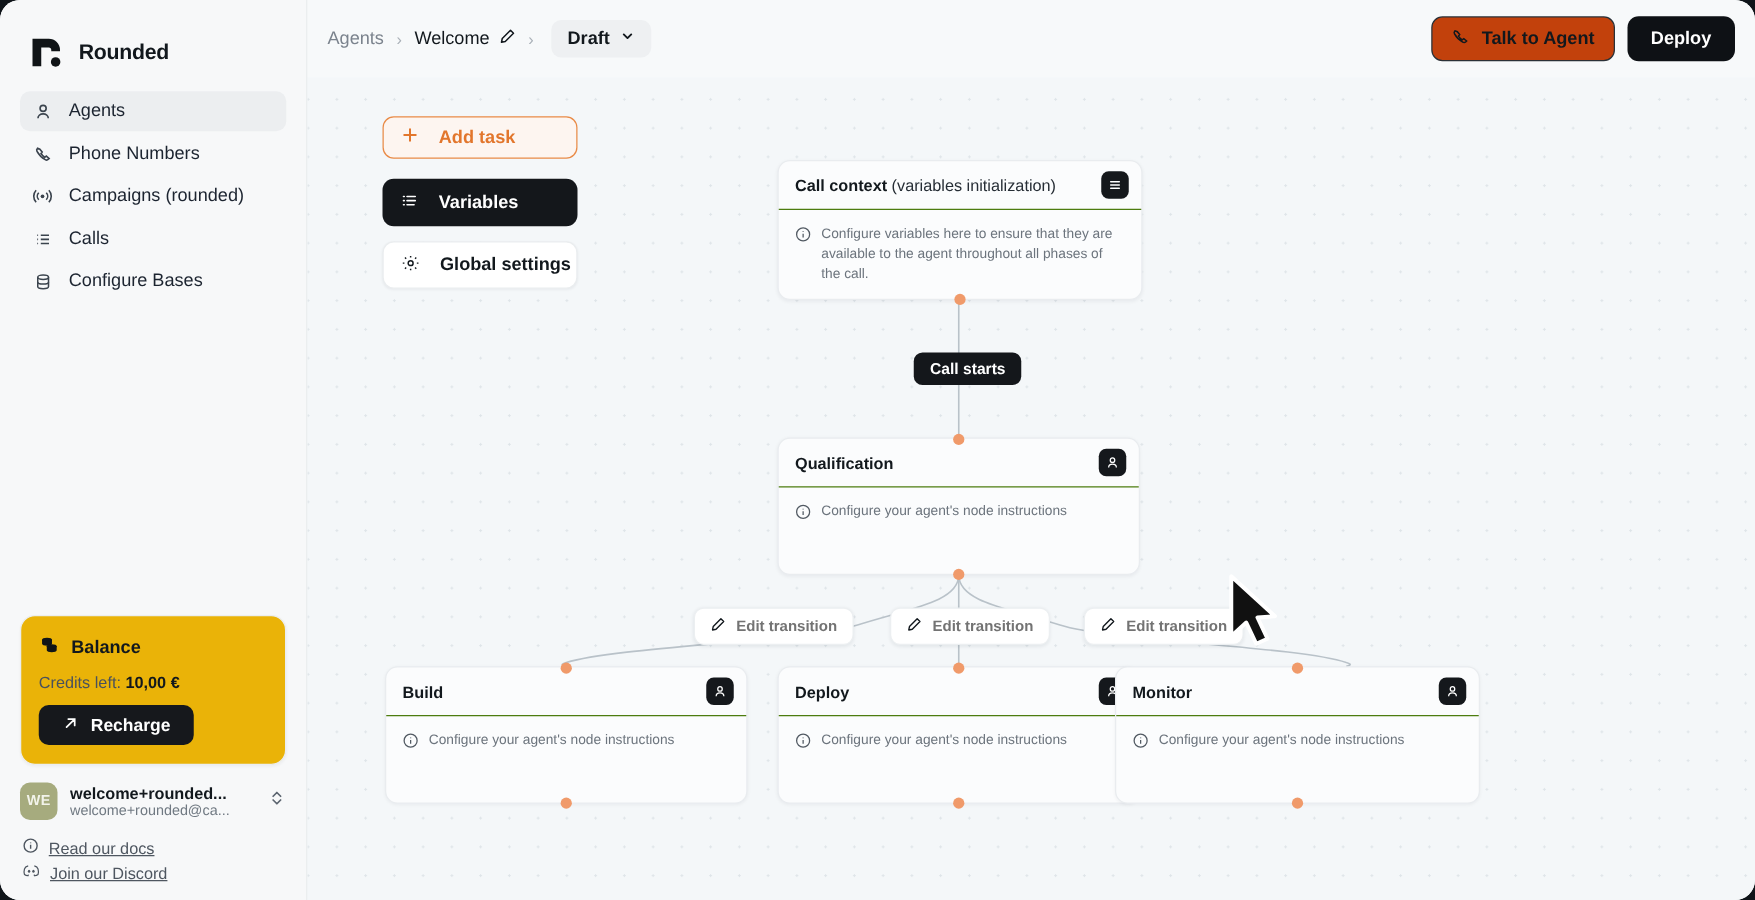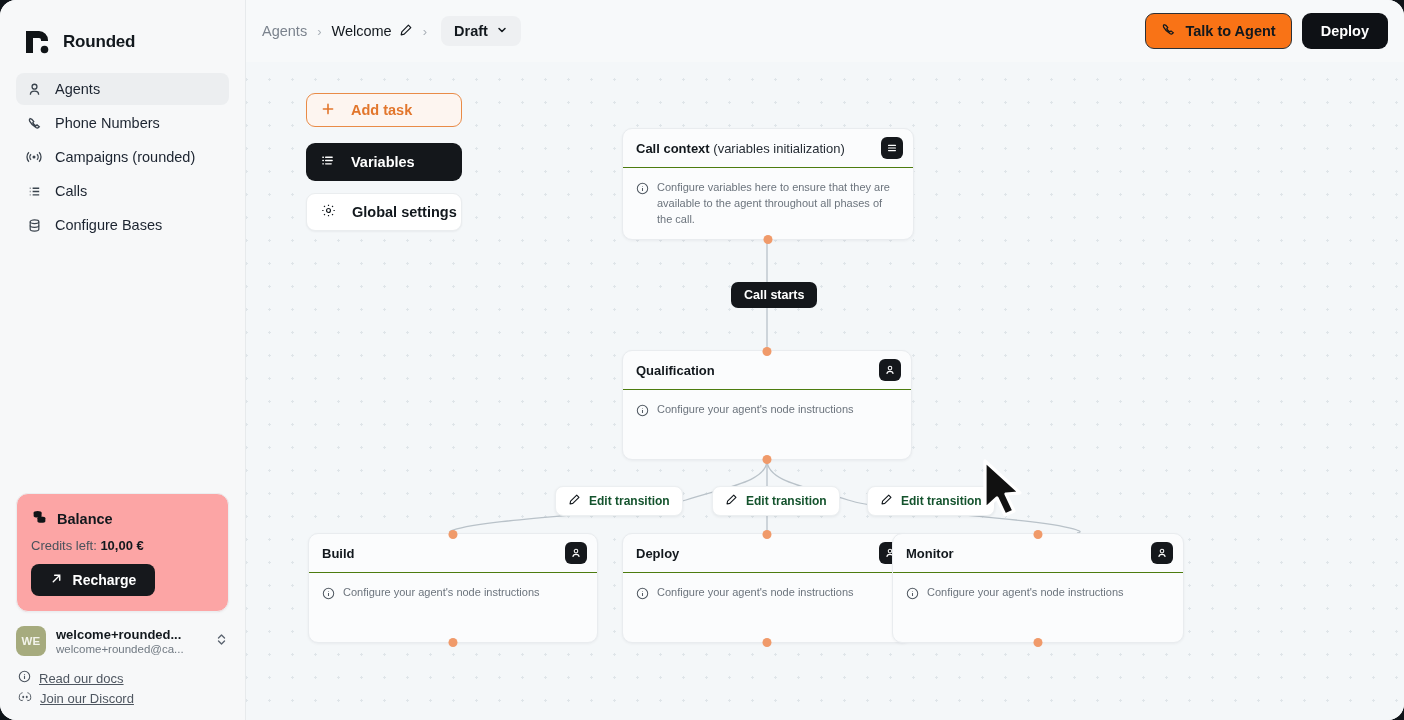--- a/index.html
+++ b/index.html
@@ -31,21 +31,21 @@
     display: flex; align-items: center; gap: 13px;
     height: 32px; padding: 0 10px; border-radius: 8px;
     font-size: 14.5px; color: #1c2430; cursor: pointer;
   }
   .nav-item.active { background: #eceef0; }
   .nav-ico { width: 16px; height: 16px; flex: 0 0 16px; display: flex; align-items: center; justify-content: center; color: #3b444e;}
 
   .sb-spacer { flex: 1 1 auto; }
 
   .balance-card {
-    margin: 0 16px 14px 16px; background: #fca5a5;
+    margin: 0 16px 14px 16px; background: #eab308;
     border: 1px solid #ebeef0; border-radius: 12px;
     padding: 14px 14px 15px 14px;
     box-shadow: 0 1px 2px rgba(16,24,40,.04);
   }
   .bal-head { display: flex; align-items: center; gap: 9px; }
   .bal-title { font-size: 14.5px; font-weight: 700; color: #12181d; }
   .bal-credits { font-size: 13px; color: #4a525c; margin: 9px 0 11px 0; }
   .bal-credits b { color: #12181d; font-weight: 700; }
   .recharge {
     display: flex; align-items: center; justify-content: center; gap: 10px;
@@ -83,21 +83,21 @@
   .status-pill {
     display: flex; align-items: center; gap: 8px;
     background: #eef0f2; border-radius: 8px; padding: 7px 13px;
     font-size: 14.5px; font-weight: 700; color: #12181d; cursor: pointer;
     margin-left: 4px;
   }
   .tb-right { margin-left: auto; display: flex; align-items: center; gap: 10px; }
   .btn-ghost {
     display: flex; align-items: center; gap: 9px;
     height: 36px; padding: 0 15px; border-radius: 9px;
-    background: #f97316; border: 1px solid #2b3137;
+    background: #c2410c; border: 1px solid #2b3137;
     font-size: 14.5px; font-weight: 600; color: #12181d; cursor: pointer;
   }
   .btn-dark {
     display: flex; align-items: center; justify-content: center;
     height: 36px; padding: 0 19px; border-radius: 9px;
     background: #0e1115; color: #fff;
     font-size: 14.5px; font-weight: 600; cursor: pointer;
   }
 
   
@@ -149,21 +149,21 @@
   .handle.bot { bottom: -4.5px; }
 
   .callstart {
     position: absolute; background: #14171b; color: #fff;
     border-radius: 7px; padding: 6px 13px;
     font-size: 12.5px; font-weight: 700; cursor: pointer;
   }
   .edit-pill {
     position: absolute; display: flex; align-items: center; gap: 8px;
     background: #fff; border: 1px solid #eceff1; border-radius: 8px;
-    padding: 6px 12px; font-size: 12px; font-weight: 700; color: #14532d;
+    padding: 6px 12px; font-size: 12px; font-weight: 700; color: #737373;
     box-shadow: 0 1px 3px rgba(16,24,40,.07); cursor: pointer;
   }
   .cursor { position: absolute; pointer-events: none; }
 </style>
 </head>
 <body>
 
 <div id="app">
 
   <aside id="sidebar">

